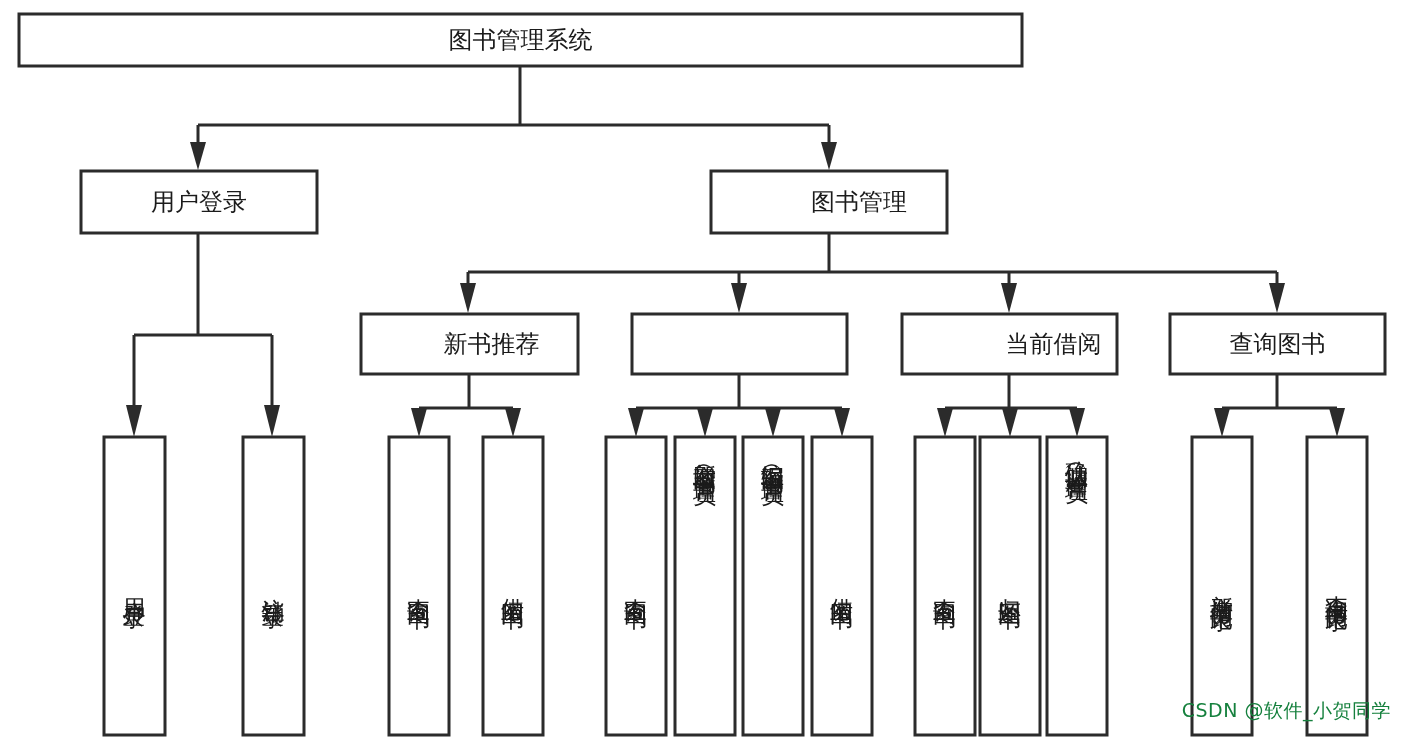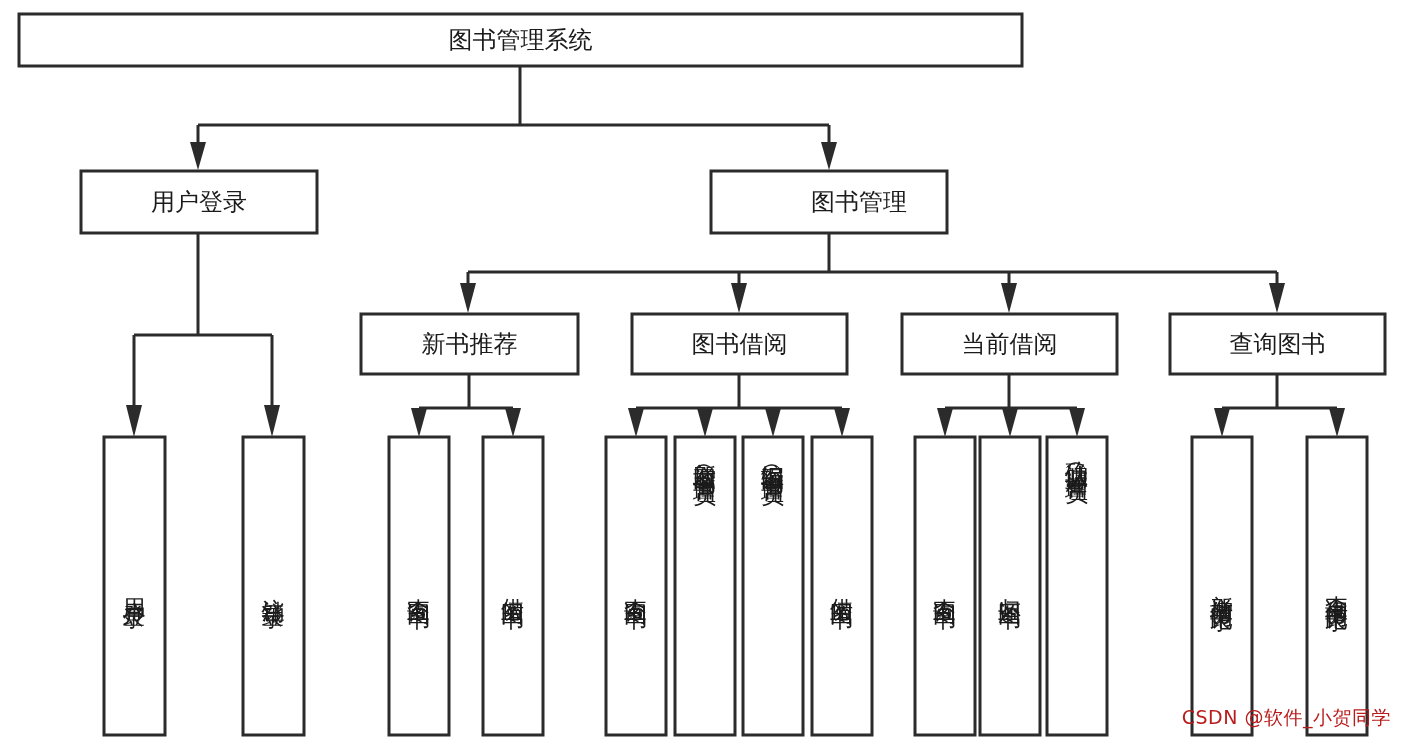--- a/index.html
+++ b/index.html
@@ -67,24 +67,24 @@
   }
   .hlabel-text {
     font-family: "DejaVu Sans", "Liberation Sans", sans-serif;
     font-size: 24px;
     color: #1b1b1b;
     white-space: nowrap;
   }
   .watermark {
     position: absolute;
     right: 14px;
-    bottom: 16px;
+    bottom: 23px;
     font-family: "DejaVu Sans", "Liberation Sans", sans-serif;
     font-size: 19px;
-    color: #b91c1c;
+    color: #15803d;
     letter-spacing: 0.5px;
     white-space: nowrap;
     pointer-events: none;
     text-align: right;
   }
 </style>
 </head>
 <body>
 
 <div id="diagram-root">
@@ -202,27 +202,24 @@
     <span class="hlabel-text">图书管理系统</span>
   </div>
 
   <div class="hlabel-wrap" style="left:81px; top:171px; width:236px; height:62px;">
     <span class="hlabel-text">用户登录</span>
   </div>
   <div class="hlabel-wrap" style="left:741px; top:171px; width:236px; height:62px;">
     <span class="hlabel-text">图书管理</span>
   </div>
 
-  <div class="hlabel-wrap" style="left:361px; top:314px; width:217px; height:60px;">
+  <div class="hlabel-wrap" style="left:361px; top:314px; width:217px; height:60px;padding-left:22px;">
     <span class="hlabel-text">新书推荐</span>
   </div>
-  <div class="hlabel-wrap" style="left:632px; top:314px; width:215px; height:60px;">
-    <span class="hlabel-text">图书借阅</span>
-  </div>
-  <div class="hlabel-wrap" style="left:902px; top:314px; width:215px; height:60px;">
+  <div class="hlabel-wrap" style="left:902px; top:314px; width:215px; height:60px;padding-left:44px;">
     <span class="hlabel-text">当前借阅</span>
   </div>
   <div class="hlabel-wrap" style="left:1170px; top:314px; width:215px; height:60px;">
     <span class="hlabel-text">查询图书</span>
   </div>
 
   <div class="vlabel-wrap" style="left:104px; top:437px; width:61px; height:298px;">
     <span class="vlabel-text">用户登录</span>
   </div>
   <div class="vlabel-wrap" style="left:243px; top:437px; width:61px; height:298px;">

